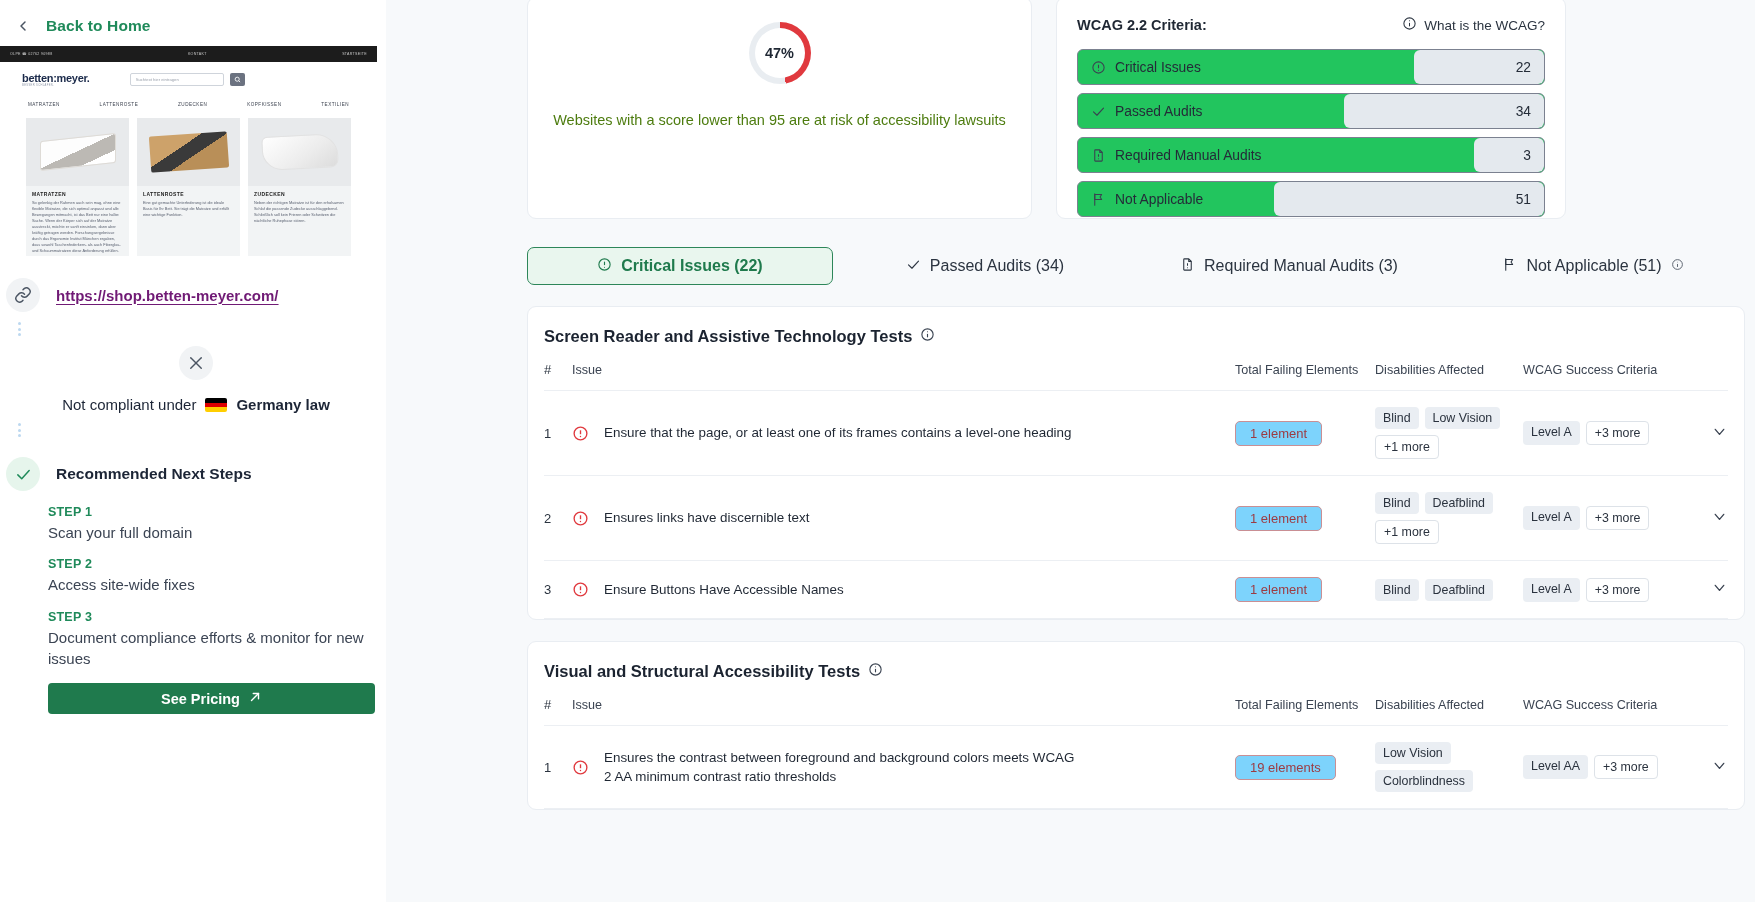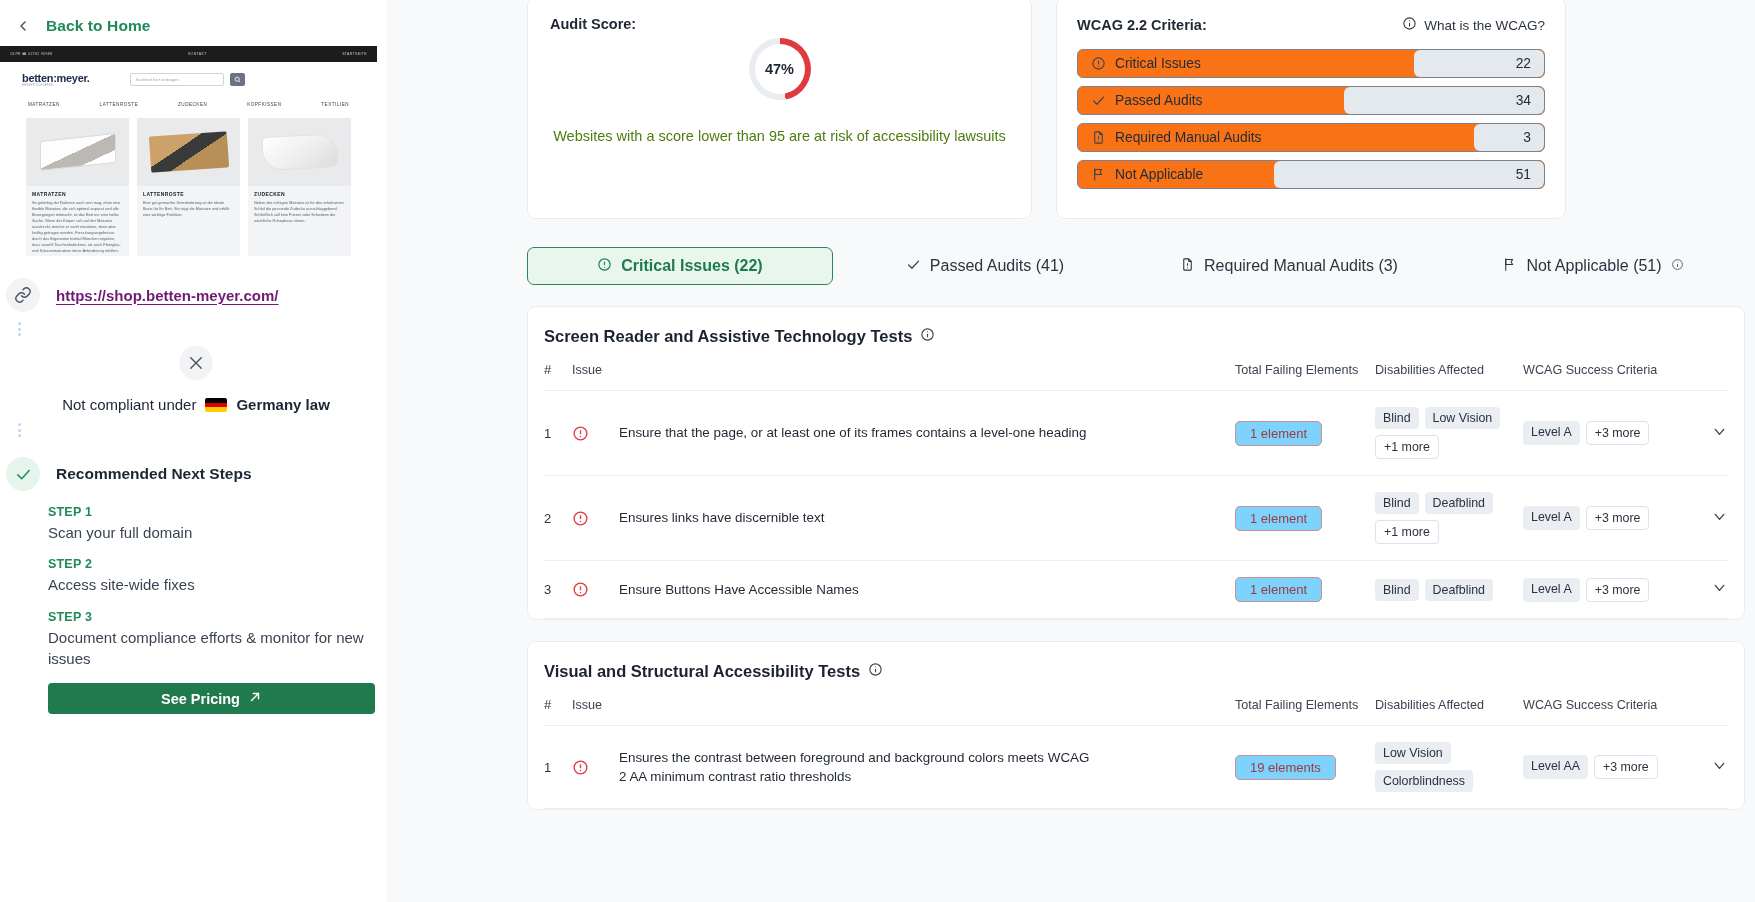--- a/index.html
+++ b/index.html
@@ -137,22 +137,22 @@
     text-align: center; font-size: 14.5px; color: #4d7c0f; line-height: 1.5; margin-top: 26px;
   }
 
   .wcag-card { width: 510px; height: 222px; padding: 18px 20px; }
   .wcag-head { display: flex; align-items: center; justify-content: space-between; }
   .wcag-link {
     display: flex; align-items: center; gap: 7px; font-size: 13.5px; color: #2b3440; cursor: pointer;
   }
   .crit-list { margin-top: 15px; display: flex; flex-direction: column; gap: 8px; }
   .crit-row {
-    height: 29px; border: 1px solid #7b8190; border-radius: 6px; position: relative;
-    display: flex; align-items: center; padding: 0 13px; background: #f97316; overflow: hidden;
+    height: 36px; border: 1px solid #7b8190; border-radius: 6px; position: relative;
+    display: flex; align-items: center; padding: 0 13px; background: #22c55e; overflow: hidden;
   }
   .crit-fill {
     position: absolute; right: 0; top: 0; bottom: 0; background: #e4e9ee;
     border-radius: 6px;
   }
   .crit-ico { position: relative; z-index: 2; color: #3a4250; display:flex; width:16px; }
   .crit-name { position: relative; z-index: 2; font-size: 13.8px; color: #242c38; margin-left: 8px; }
   .crit-count { position: relative; z-index: 2; margin-left: auto; font-size: 13.8px; color: #242c38; }
 
   
@@ -174,21 +174,21 @@
   }
   .tbl-title { font-size: 16.5px; font-weight: 700; color: #1b2330; display:flex; align-items:center; gap:8px;}
   table { width: 100%; border-collapse: collapse; margin-top: 16px; }
   th {
     font-size: 12.6px; font-weight: 400; color: #3b4452; text-align: left;
     padding: 0 0 13px 0; border-bottom: 1px solid #eceff3; white-space: nowrap;
   }
   td { padding: 16px 0; border-bottom: 1px solid #eceff3; vertical-align: middle; }
   .c-num { width: 28px; font-size: 13px; color: #2b3440; }
   .c-issue { }
-  .issue-cell { display: flex; align-items: center; gap: 30px; padding-right: 18px; }
+  .issue-cell { display: flex; align-items: center; gap: 15px; padding-right: 18px; }
   .issue-txt { font-size: 13.4px; color: #1f2733; line-height: 1.45; }
   .alert-ico { flex: 0 0 17px; color: #e0393e; display: flex; }
   .c-total { width: 140px; text-align: left; }
   .pill-count {
     display: inline-flex; align-items: center; justify-content: center; height: 25px;
     padding: 0 14px; border: 1px solid #c98f94; background: #7dd3fc; border-radius: 5px;
     font-size: 13px; color: #9c3b42;
   }
   .c-dis { width: 148px; }
   .tagwrap { display: flex; flex-wrap: wrap; gap: 6px; }
@@ -344,21 +344,20 @@
           </svg>
       </span>
     </button>
   </aside>
 
   <main class="main">
 
     <div class="top-cards">
 
       <section class="card audit-card">
-        <div class="card-title">Audit Score:</div>
         <div class="gauge-wrap">
           <div class="gauge" id="gauge" style="background: conic-gradient(rgb(224, 57, 62) 0deg, rgb(224, 57, 62) 169.2deg, rgb(233, 237, 241) 169.2deg, rgb(233, 237, 241) 360deg);">
             <div class="inner"></div>
             <span class="val">47%</span>
           </div>
         </div>
         <div class="audit-note">Websites with a score lower than 95 are at risk of accessibility lawsuits</div>
       </section>
 
       <section class="card wcag-card">
@@ -440,21 +439,21 @@
             </svg>
         </span>
         <span>Critical Issues (22)</span>
       </div>
       <div class="tab">
         <span>
           <svg width="15" height="15" viewBox="0 0 24 24" fill="none" stroke="currentColor" stroke-width="1.8" stroke-linecap="round" stroke-linejoin="round">
               <polyline points="4 12.5 9.5 18 20 6.5"></polyline>
             </svg>
         </span>
-        <span>Passed Audits (41)</span>
+        <span>Passed Audits (34)</span>
       </div>
       <div class="tab">
         <span>
           <svg width="15" height="15" viewBox="0 0 24 24" fill="none" stroke="currentColor" stroke-width="1.7" stroke-linejoin="round">
               <path d="M14 3H7a1 1 0 0 0-1 1v16a1 1 0 0 0 1 1h10a1 1 0 0 0 1-1V7z"></path>
               <polyline points="14 3 14 7 18 7"></polyline>
               <line x1="12" y1="10" x2="12" y2="14"></line>
               <circle cx="12" cy="17" r=".8" fill="currentColor" stroke="none"></circle>
             </svg>
         </span>

